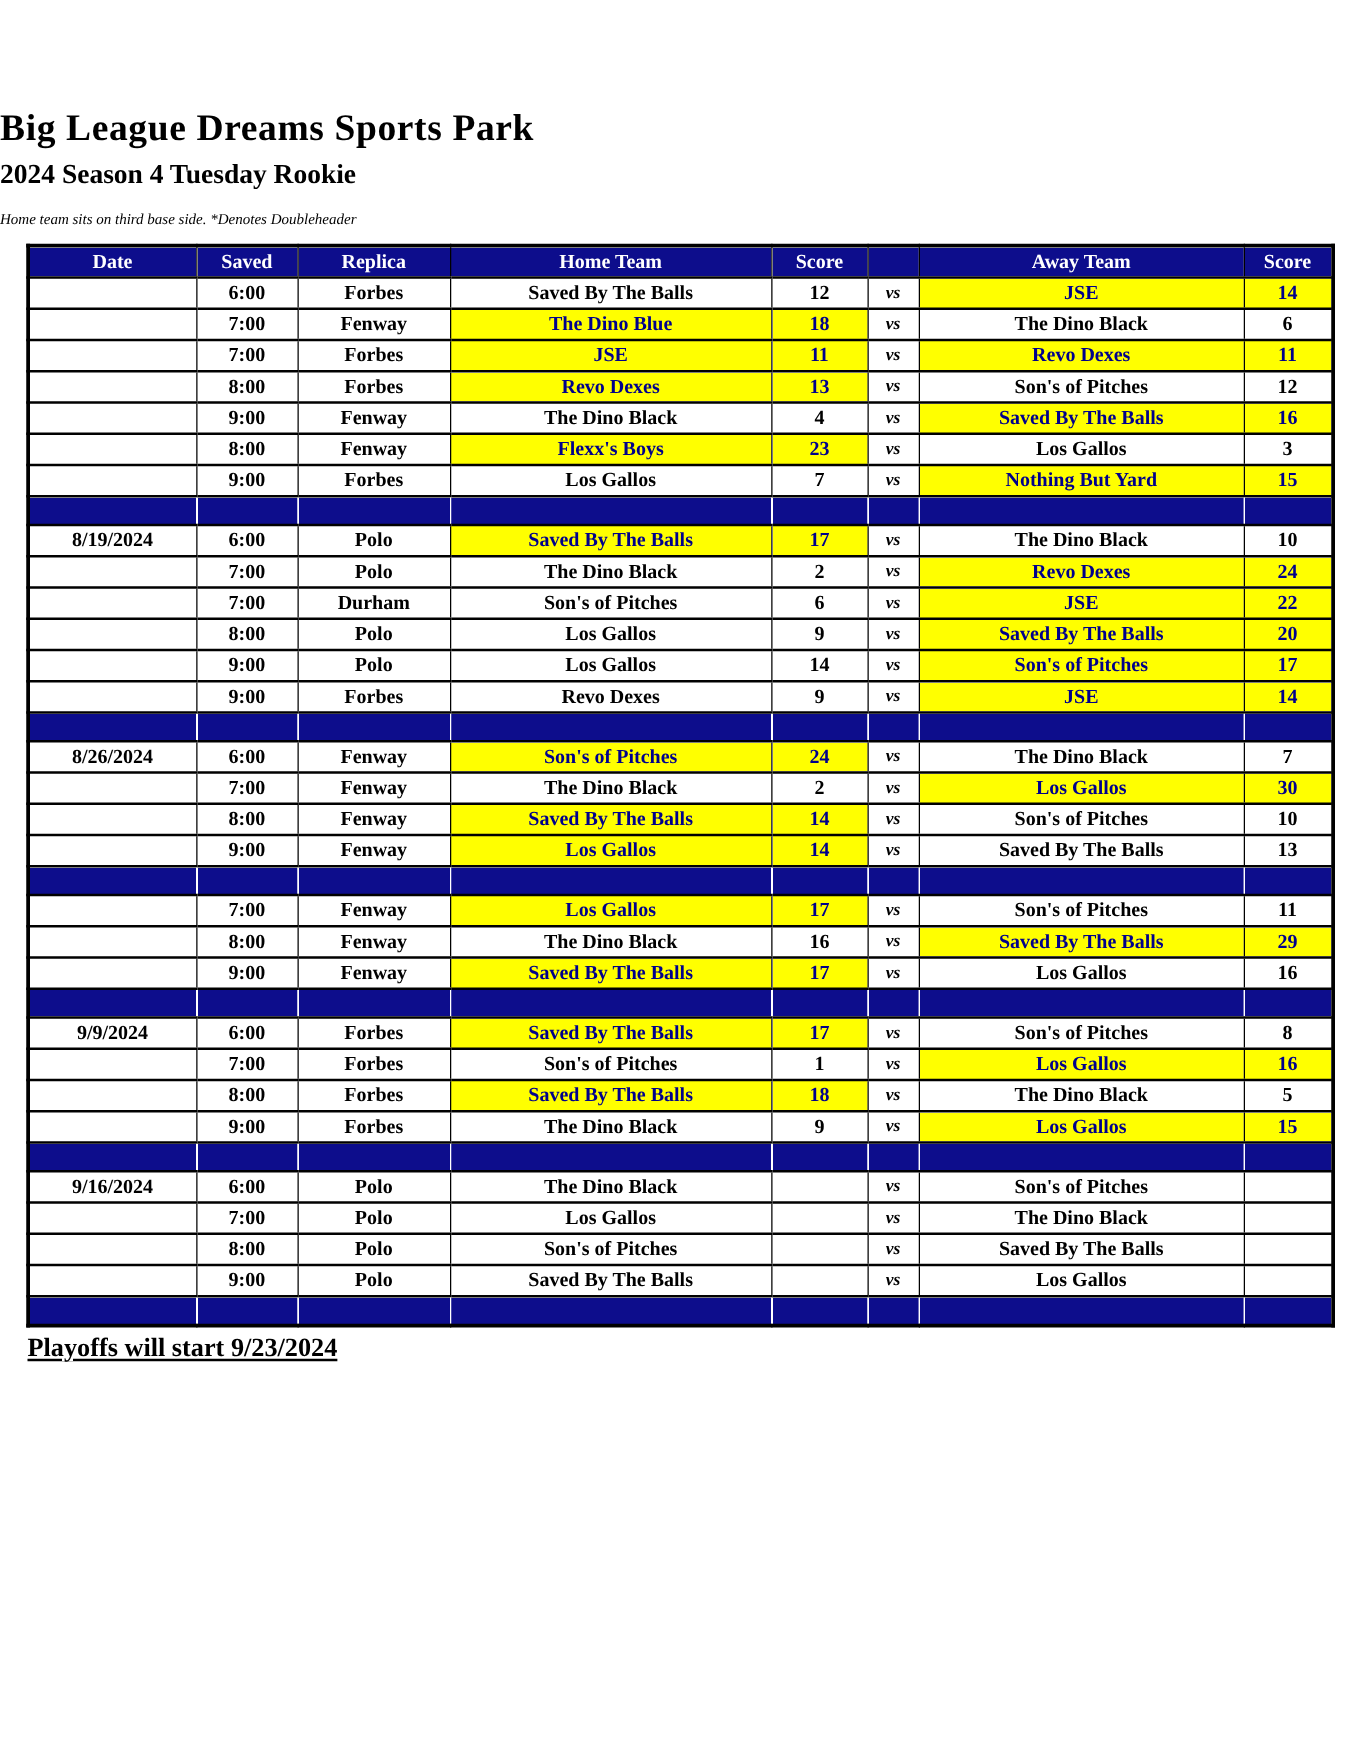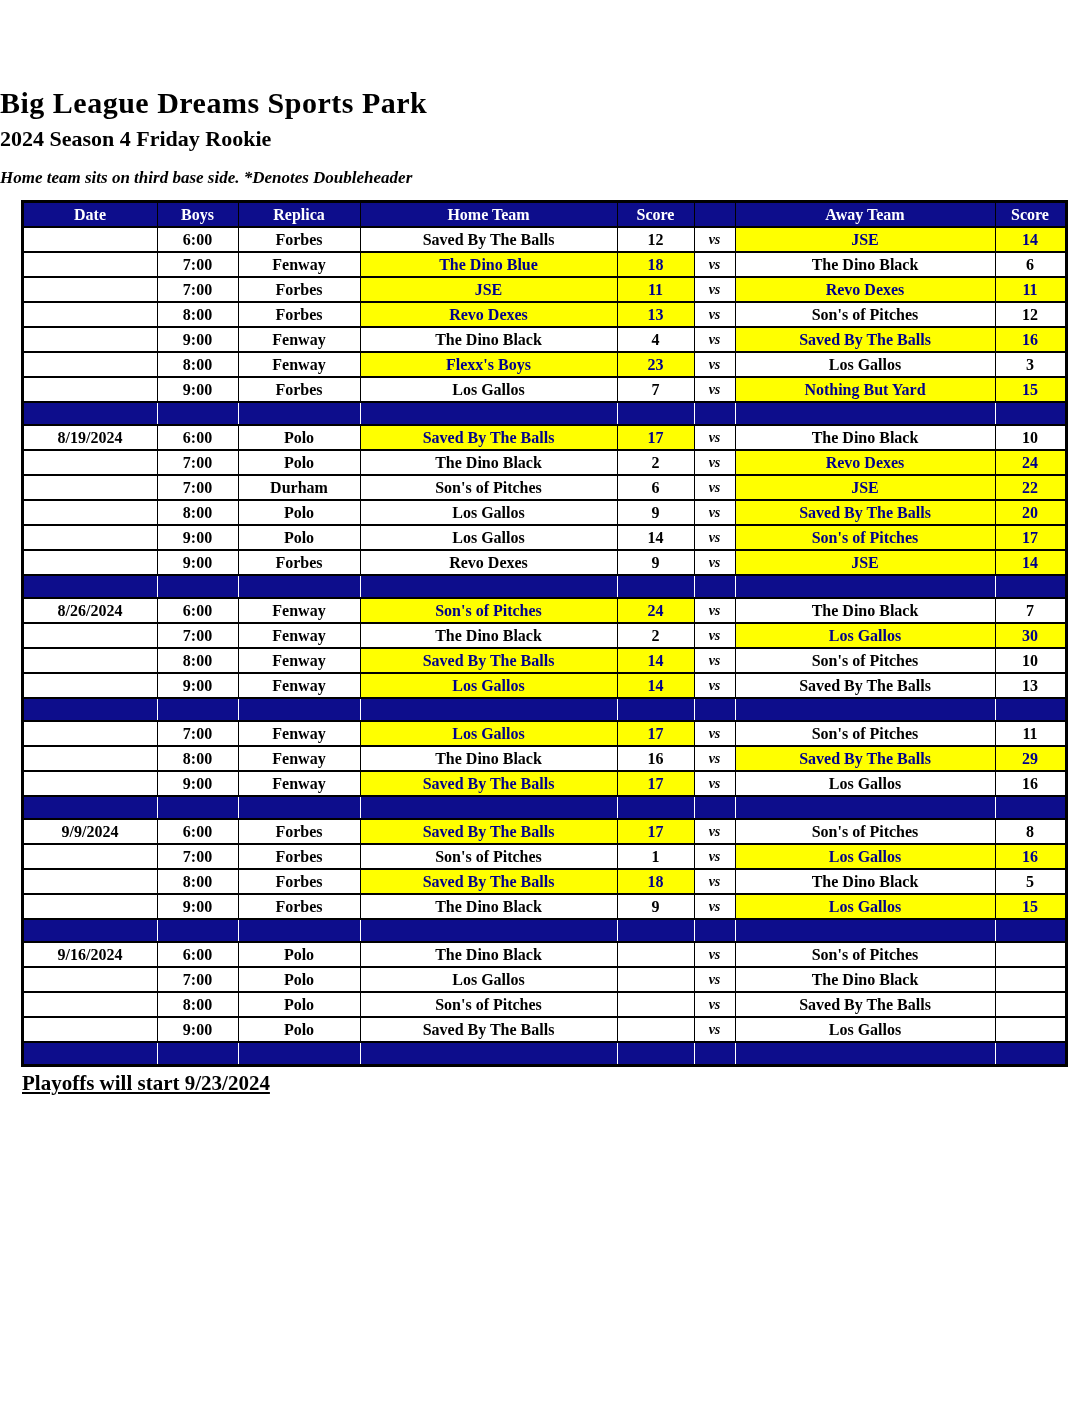--- a/index.html
+++ b/index.html
@@ -18,21 +18,21 @@
   }
   .page{padding-top:86px;}
   .doc-header{text-align:left;}
   .doc-title{
     font-size:30px;font-weight:bold;margin:0 0 6px 0;letter-spacing:.5px;
   }
   .doc-subtitle{
     font-size:22px;font-weight:bold;margin:0 0 16px 0;
   }
   .doc-note{
-    font-size:17px;font-weight:bold;font-style:italic;margin:0 0 12px 0;
+    font-size:12px;font-weight:normal;font-style:italic;margin:0 0 12px 0;
   }
   table.schedule{
     border-collapse:collapse;
     margin:0 auto;
     width:1044px;
     border:3px solid #000;
     table-layout:fixed;
   }
   col.c-date{width:135px;}
   col.c-time{width:81px;}
@@ -76,39 +76,39 @@
     text-decoration:underline;
   }
 </style>
 </head>
 <body>
 
 <div class="page">
 
   <div class="doc-header">
     <h1 class="doc-title">Big League Dreams Sports Park</h1>
-    <h2 class="doc-subtitle">2024 Season 4 Friday Rookie</h2>
+    <h2 class="doc-subtitle">2024 Season 4 Tuesday Rookie</h2>
     <p class="doc-note">Home team sits on third base side.  *Denotes Doubleheader</p>
   </div>
 
   <table class="schedule">
     <colgroup>
       <col class="c-date">
         <col class="c-time">
         <col class="c-replica">
         <col class="c-home">
       <col class="c-score1">
         <col class="c-vs">
         <col class="c-away">
         <col class="c-score2">
     </colgroup>
     <thead>
       <tr>
         <td>Date</td>
-        <td>Boys</td>
+        <td>Saved</td>
         <td>Replica</td>
         <td>Home Team</td>
         <td>Score</td>
         <td></td>
         <td>Away Team</td>
         <td>Score</td>
       </tr>
     </thead>
     <tbody>
         <tr>

